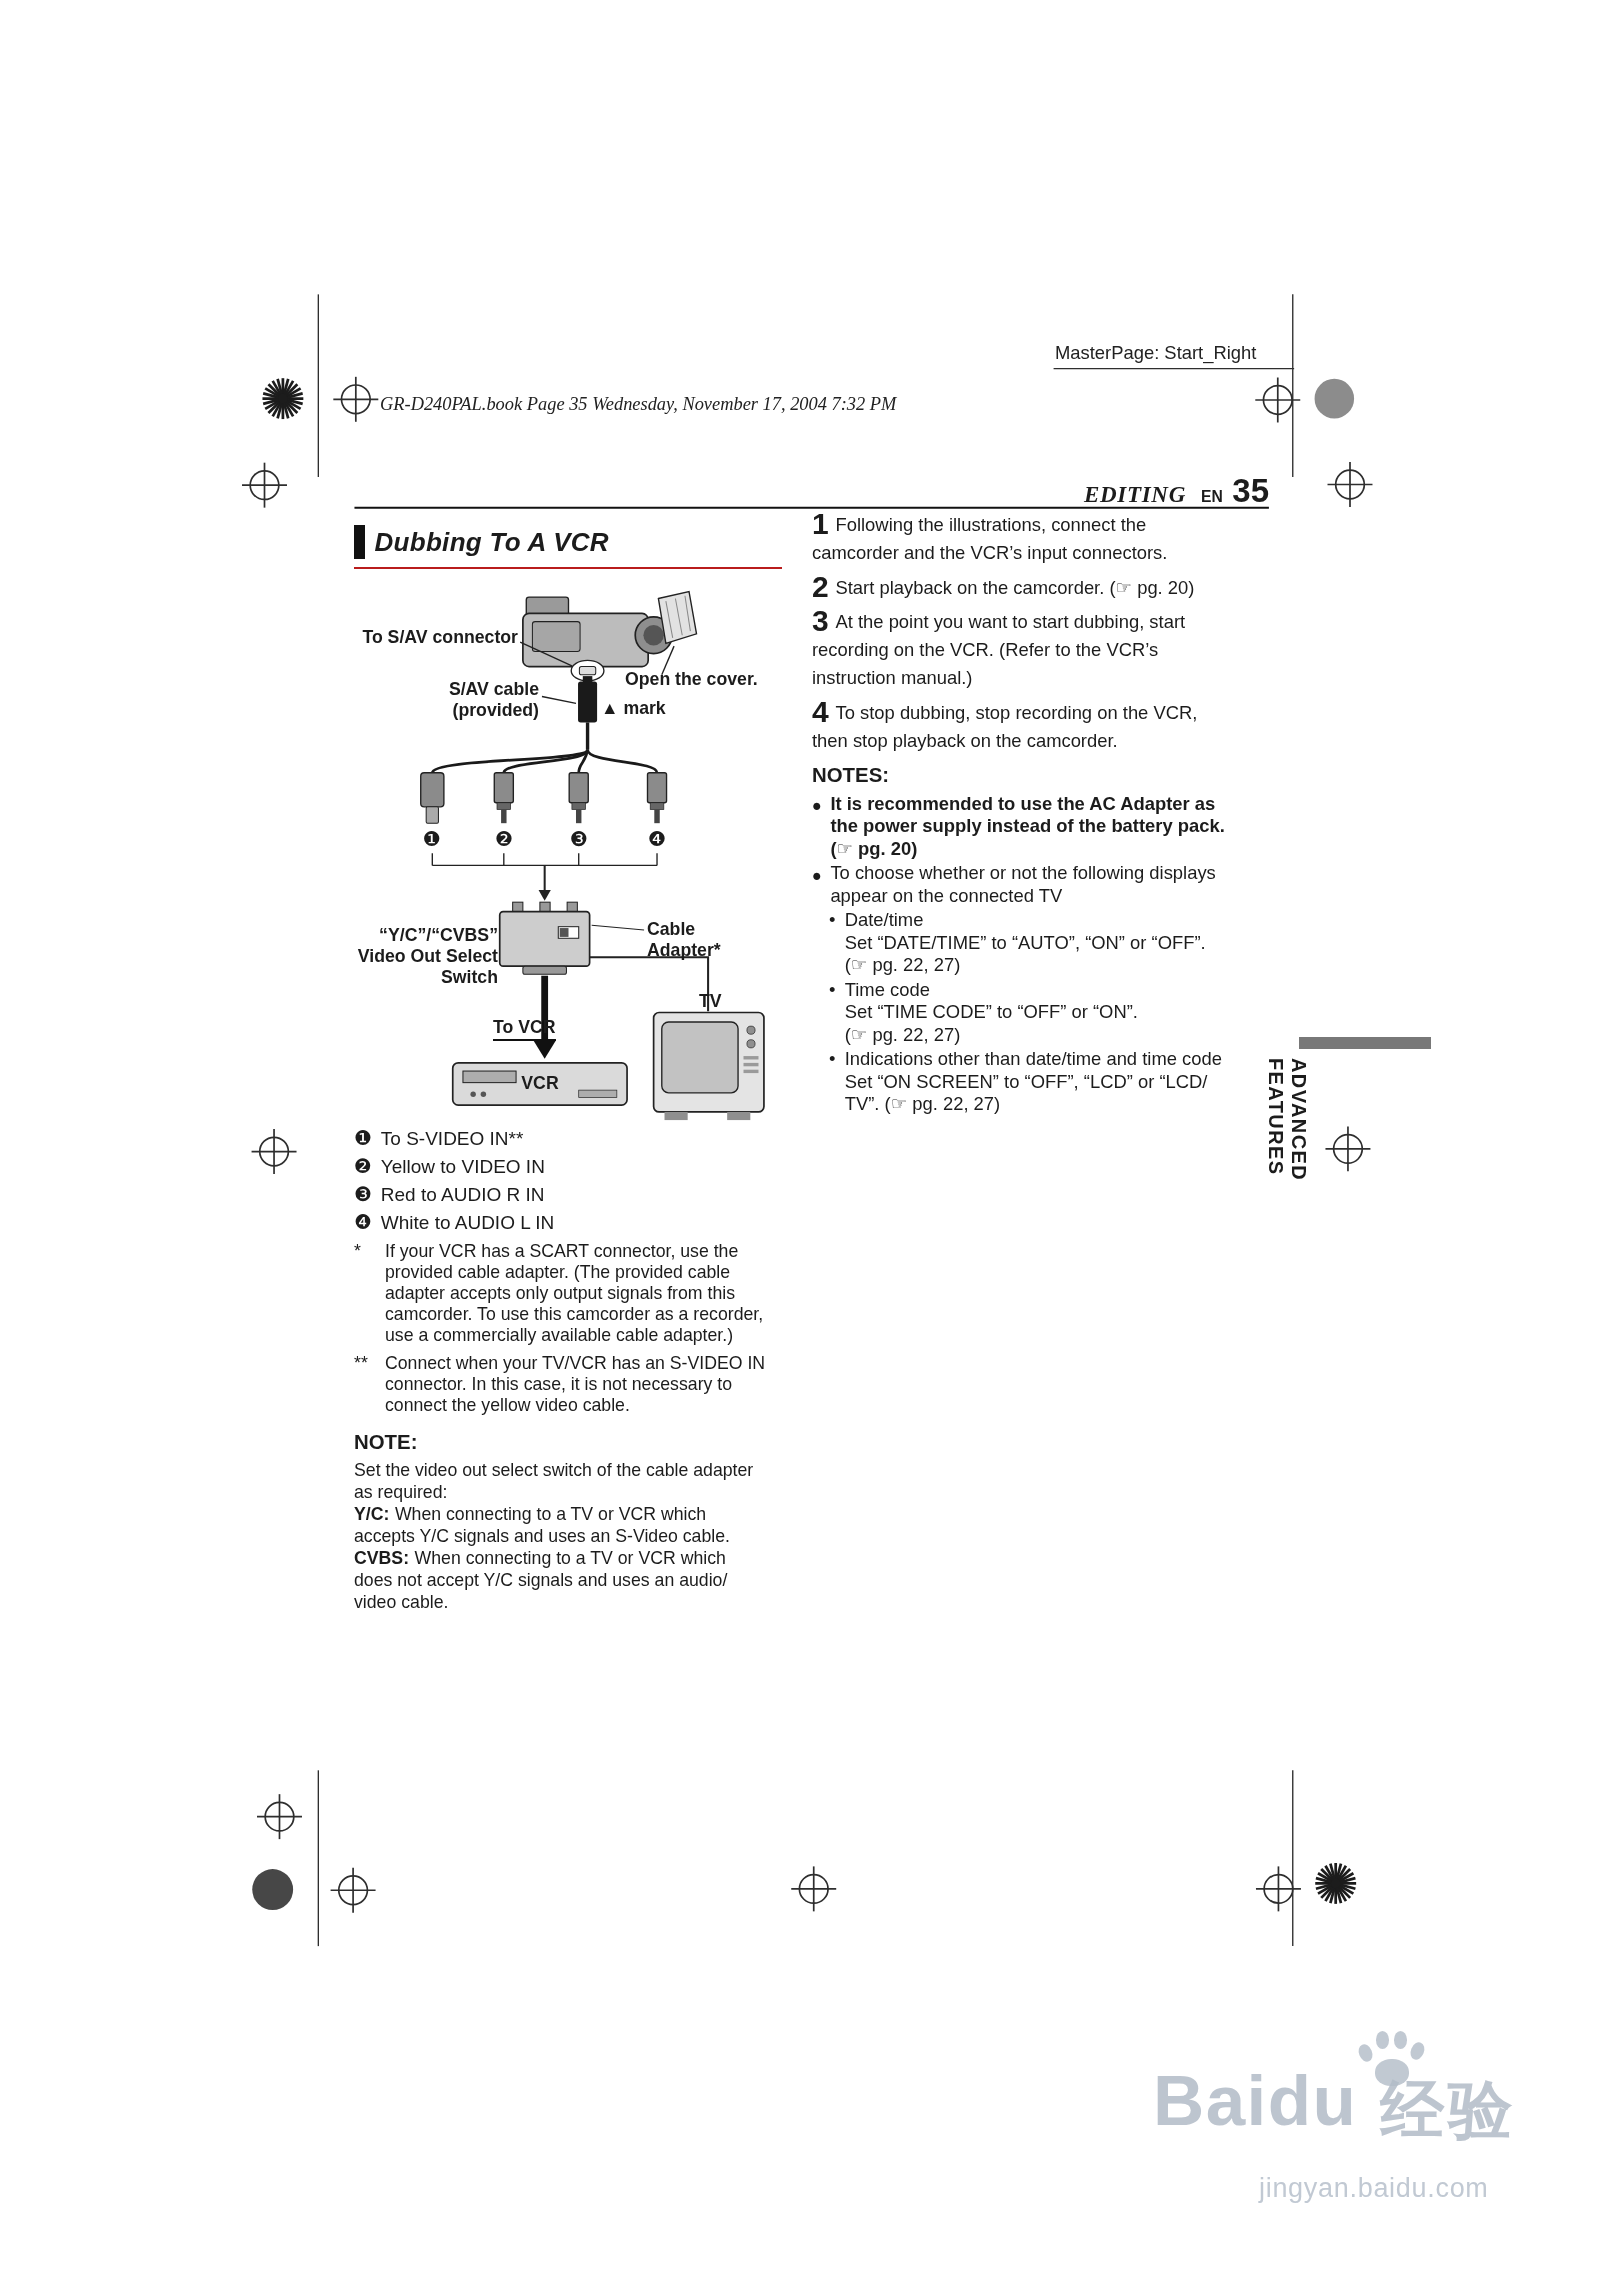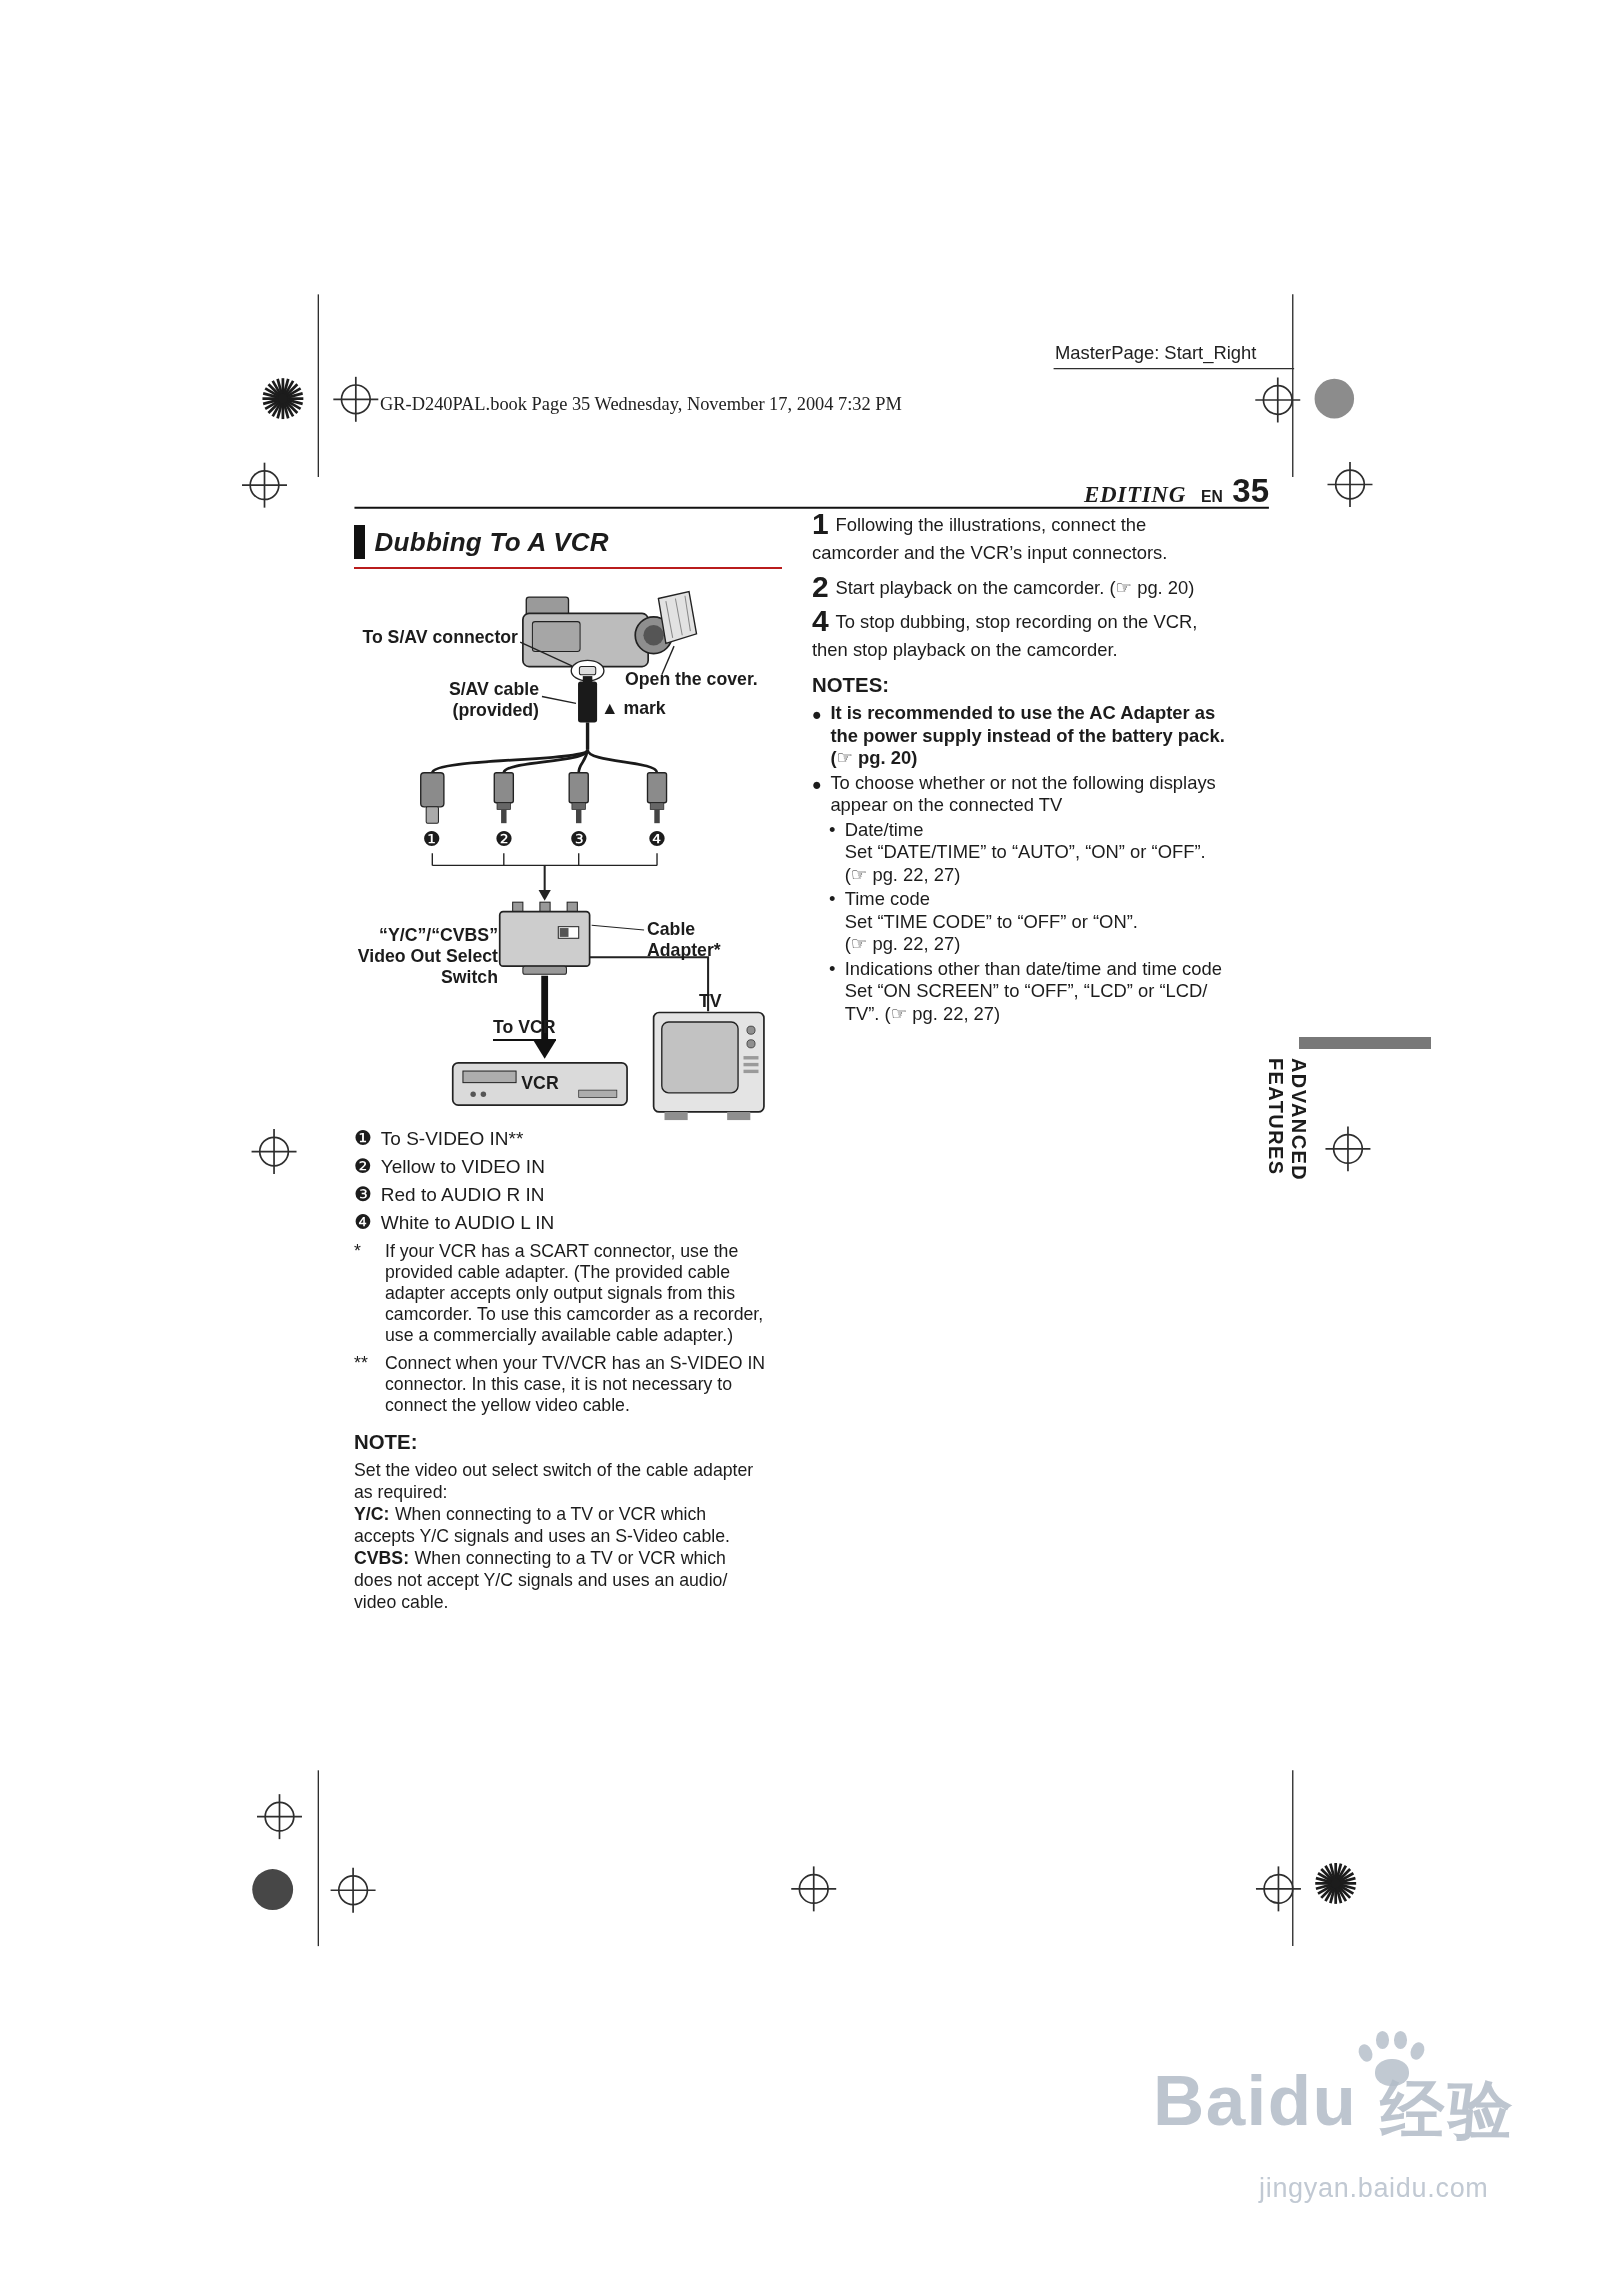--- a/index.html
+++ b/index.html
@@ -9,21 +9,21 @@
     overflow:hidden;
   }
   .abs{position:absolute;}
   .b{font-weight:bold;}
   .pre{white-space:pre-line;}
   svg{display:block;}
 
   
   #marks{position:absolute;left:0;top:0;pointer-events:none;}
   .masterpage{left:1055px;top:342px;font-size:18.4px;color:#222;}
-  .fileheader{left:380px;top:394px;font-family:"Liberation Serif","DejaVu Serif",serif;font-size:18.4px;color:#222;}
+  .fileheader{left:380px;top:394px;font-family:"Liberation Serif","DejaVu Serif",serif;font-size:18.4px;color:#222;font-style:italic;}
 
   
   .pagehead{left:354px;top:472px;width:915px;display:flex;justify-content:flex-end;align-items:baseline;gap:9.5px;}
   .section-label{font-family:"Liberation Serif","DejaVu Serif",serif;font-weight:bold;font-style:italic;font-size:23px;letter-spacing:0.7px;}
   .lang-label{font-weight:bold;font-size:15.7px;margin-left:5.5px;}
   .page-number{font-weight:bold;font-size:33px;}
 
   
   .titleblock{left:354px;top:525px;width:428px;border-bottom:2px solid #b91c1c;padding-bottom:8.2px;}
   .titlerow{display:flex;align-items:center;gap:9.5px;}
@@ -317,20 +317,25 @@
 
 <div class="abs rightcol">
   <div class="step">
     <span class="step-num">1</span><span class="pre">Following the illustrations, connect the
 camcorder and the VCR’s input connectors.</span>
   </div>
   <div class="step">
     <span class="step-num">2</span><span class="pre">Start playback on the camcorder. (☞ pg. 20)</span>
   </div>
   <div class="step">
+    <span class="step-num">3</span><span class="pre">At the point you want to start dubbing, start
+recording on the VCR. (Refer to the VCR’s
+instruction manual.)</span>
+  </div>
+  <div class="step">
     <span class="step-num">4</span><span class="pre">To stop dubbing, stop recording on the VCR,
 then stop playback on the camcorder.</span>
   </div>
 
   <div class="notes-title">NOTES:</div>
 
   <div class="note-row">
     <span class="bullet">●</span>
     <span class="note-text pre b">It is recommended to use the AC Adapter as
 the power supply instead of the battery pack.

